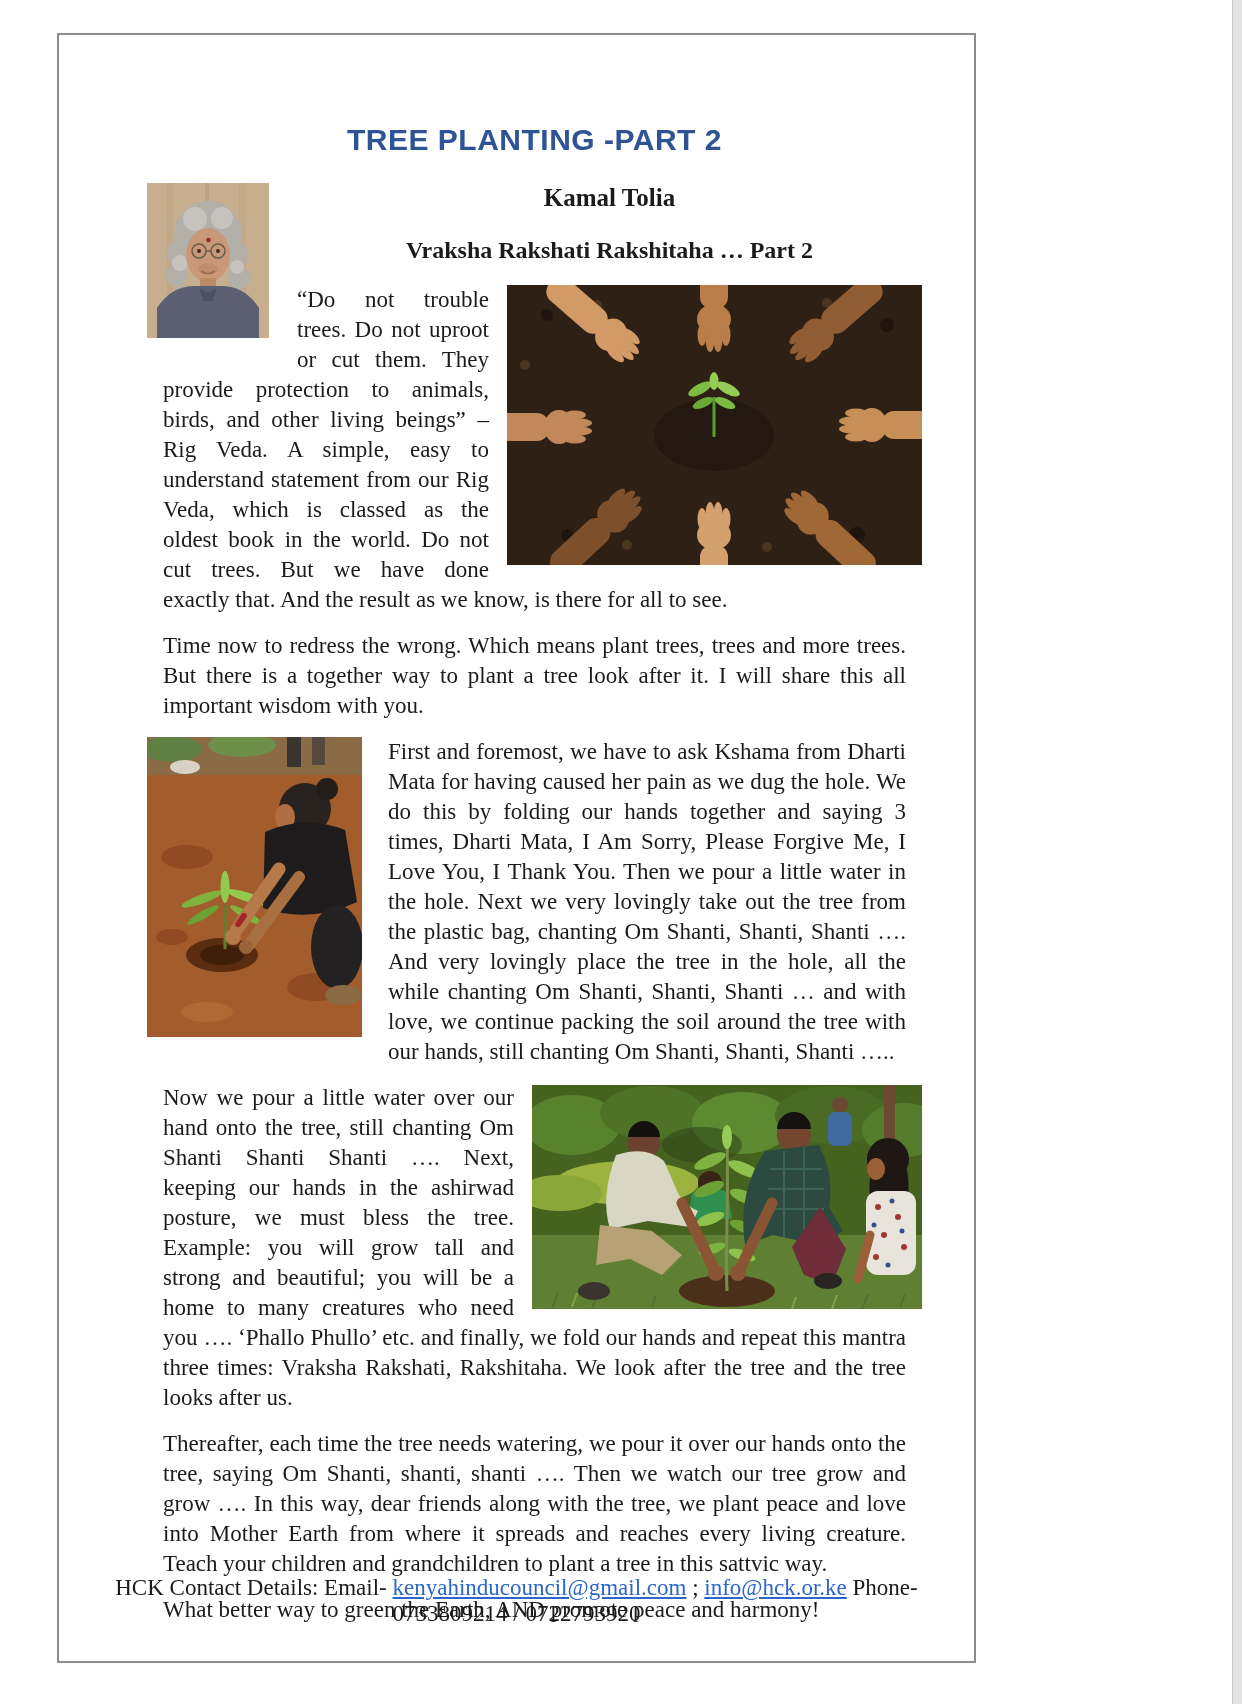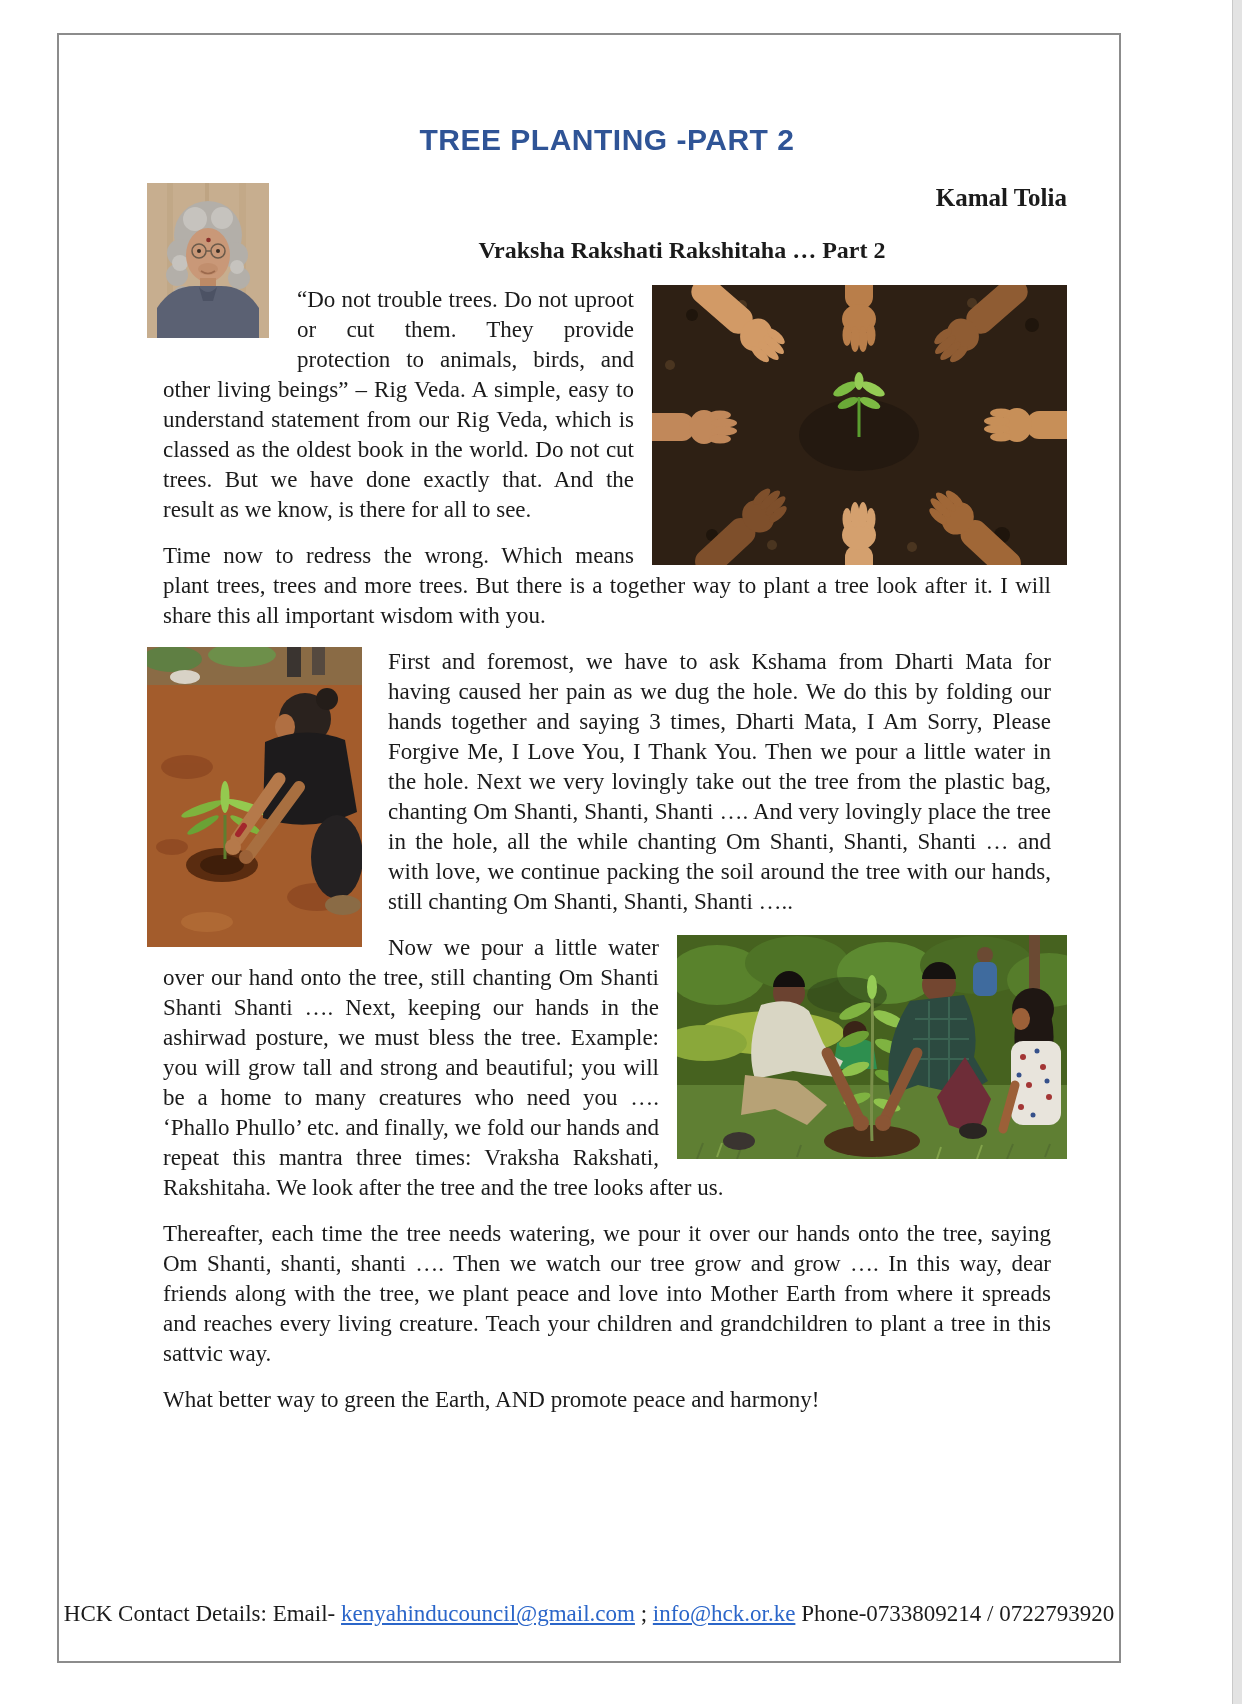--- a/index.html
+++ b/index.html
@@ -2,31 +2,31 @@
 <html><head>
 <meta charset="utf-8">
 <style>
   html,body{margin:0;padding:0;}
   body{
     width:1242px;height:1704px;background:#ffffff;position:relative;overflow:hidden;
     font-family:"Liberation Serif", serif;color:#1b1b1b;
   }
   .edge-strip{position:absolute;top:0;right:0;width:9px;height:1704px;background:#e3e3e3;border-left:1px solid #c9c9c9;}
   .page{
-    position:absolute;left:57px;top:33px;width:1064px;height:1630px;box-sizing:border-box;
+    position:absolute;left:57px;top:33px;width:919px;height:1630px;box-sizing:border-box;
     border:2px solid #8c8c8c;background:#ffffff;
   }
   .content{padding:88px 52px 0 88px;}
   .doc-title{
     margin:0;font-family:"Liberation Sans", sans-serif;font-size:30px;font-weight:bold;
     color:#2F5496;text-align:center;letter-spacing:.5px;
   }
   .article{margin-top:26px;font-size:23px;line-height:30px;text-align:justify;}
   .article p{margin:0 16px 16px;}
-  .author-name{font-size:25px;line-height:30px;font-weight:bold;margin:4px 0 22px;text-align:right;}
+  .author-name{font-size:25px;line-height:30px;font-weight:bold;margin:4px 0 22px;text-align:center;}
   .subtitle{font-size:24px;line-height:30px;font-weight:bold;margin:0 0 20px;text-align:center;}
   .portrait{float:left;width:122px;height:155px;margin:0 28px 10px 0;}
   .photo-hands{float:right;width:415px;height:280px;margin:0 0 0 18px;}
   .photo-girl{float:left;width:215px;height:300px;margin:0 26px 10px 0;}
   .photo-group{float:right;width:390px;height:224px;margin:2px 0 8px 18px;}
   .photo svg,.portrait svg{display:block;width:100%;height:100%;}
   .doc-footer{position:absolute;left:0;right:0;bottom:34px;text-align:center;font-size:23px;color:#1b1b1b;}
   .doc-footer a{color:#2B66C9;text-decoration:underline;cursor:pointer;}
 </style>
 </head>

